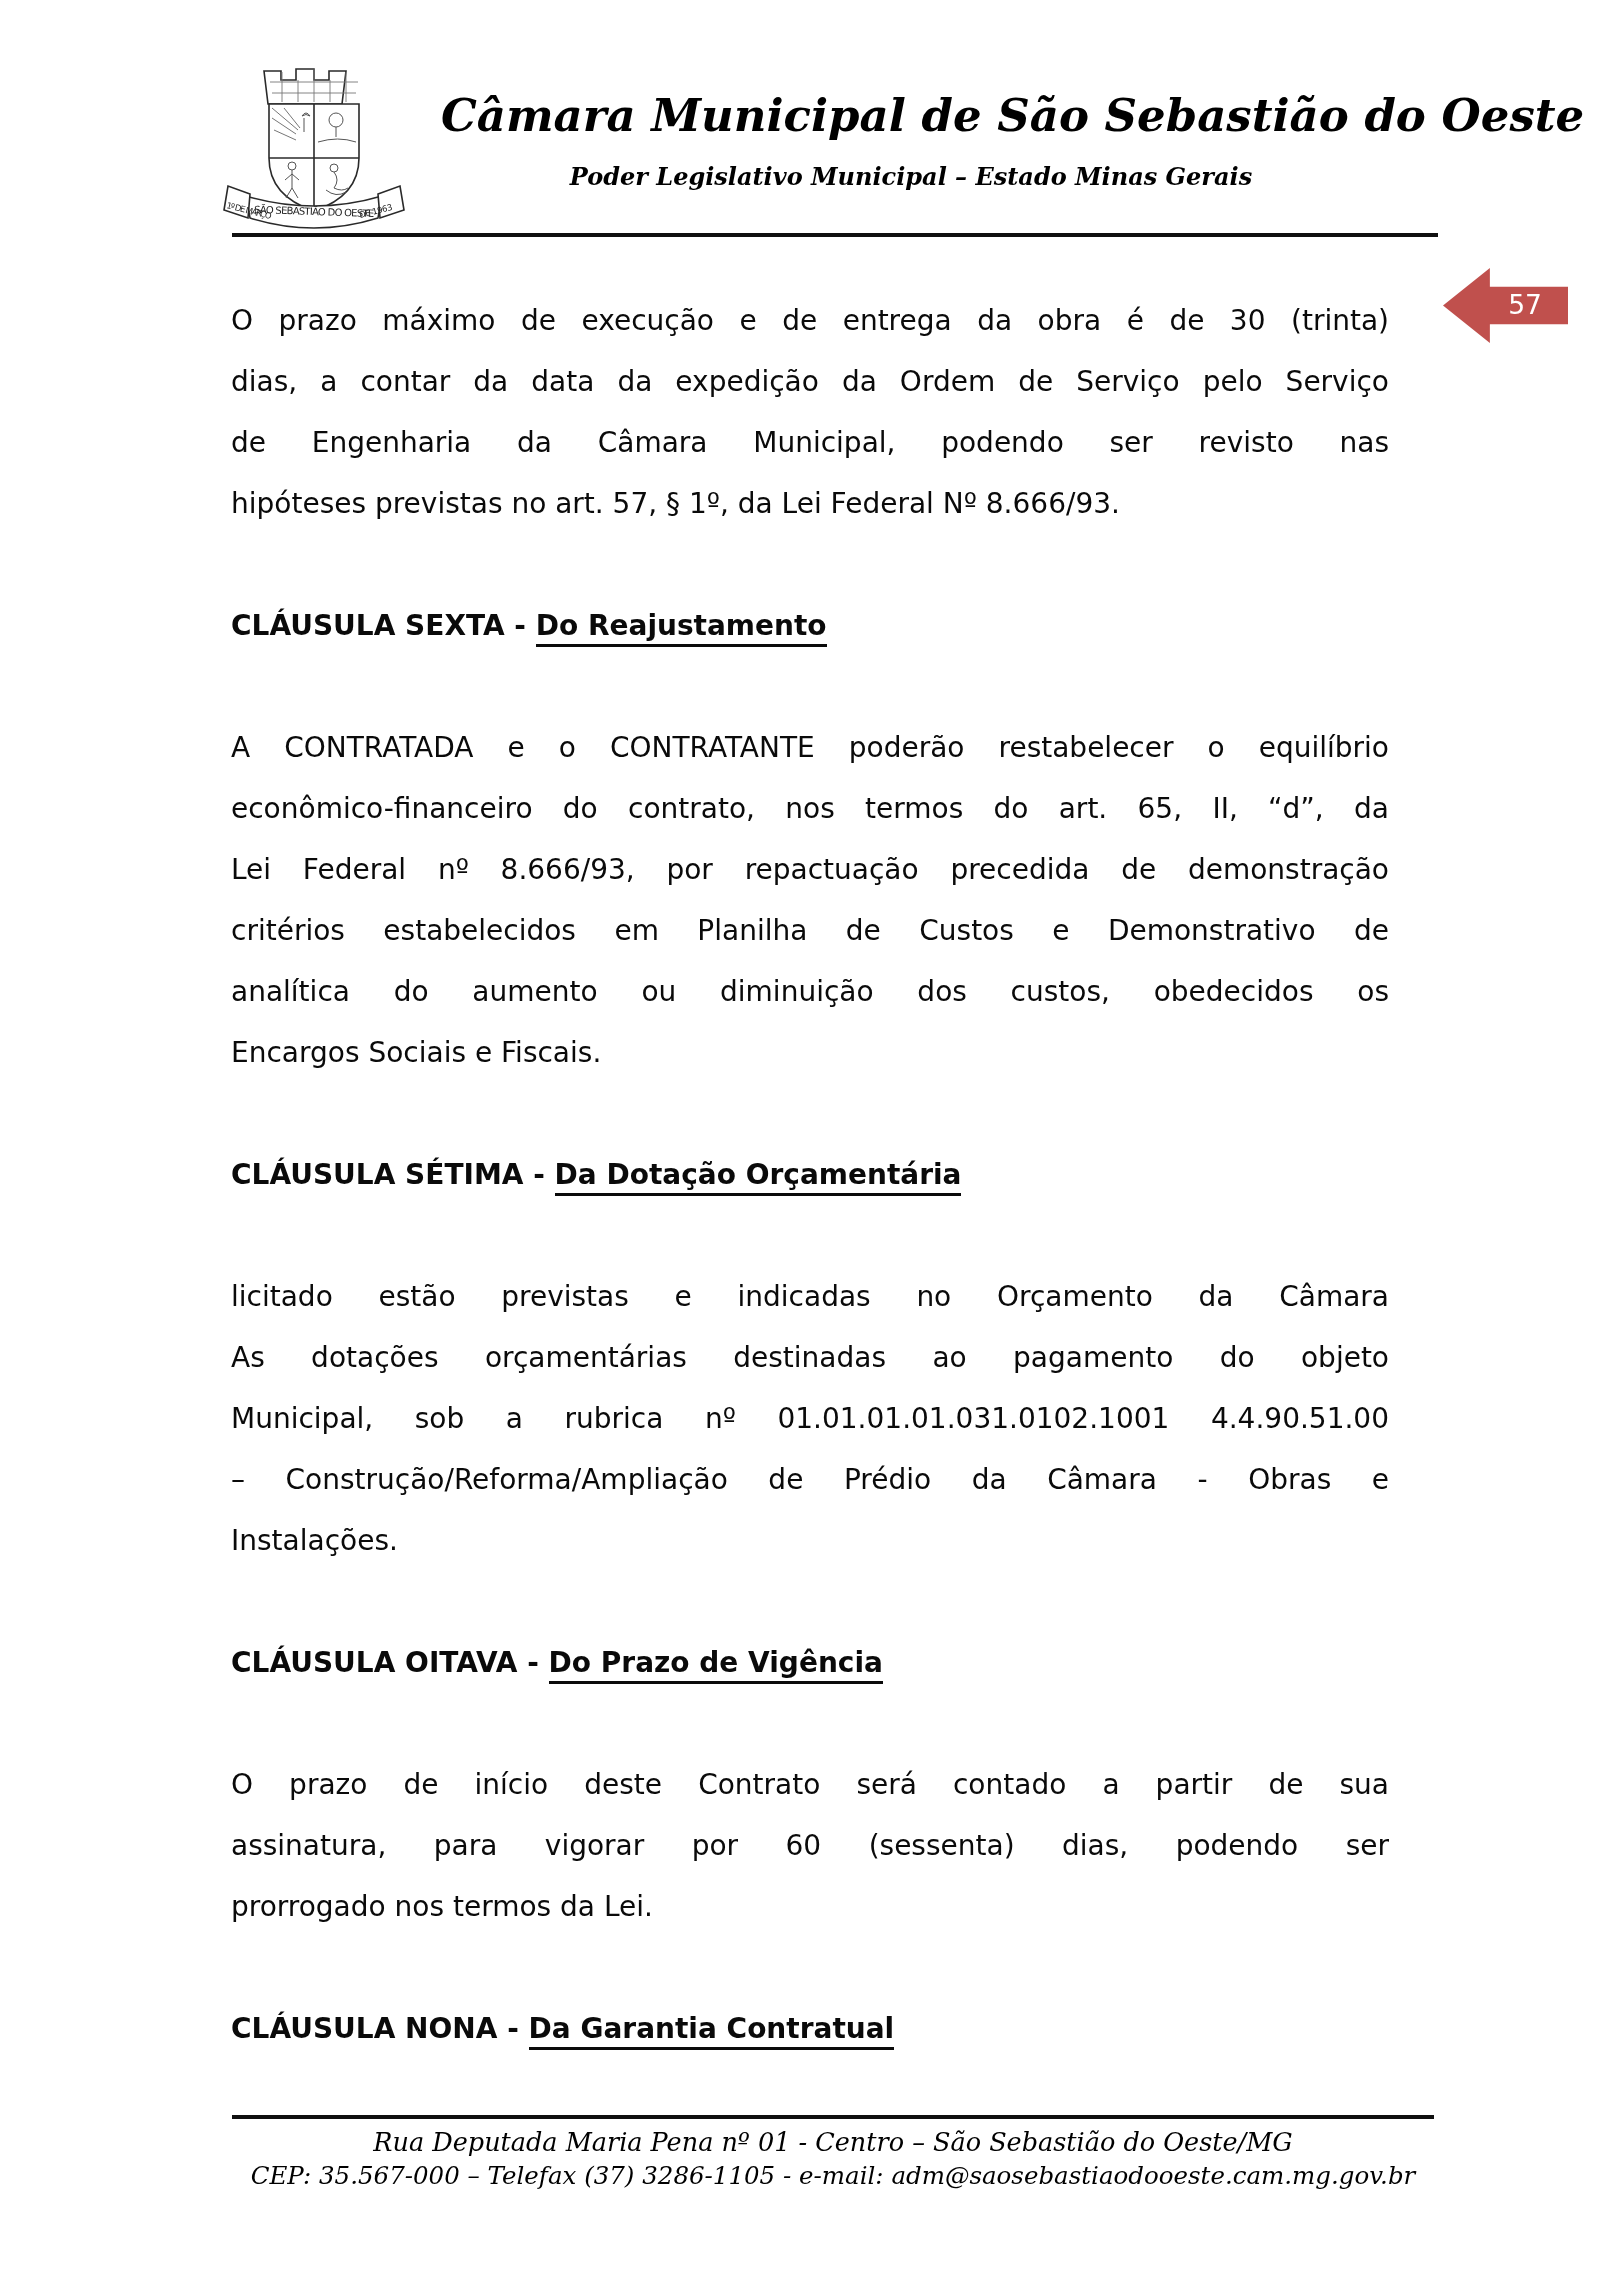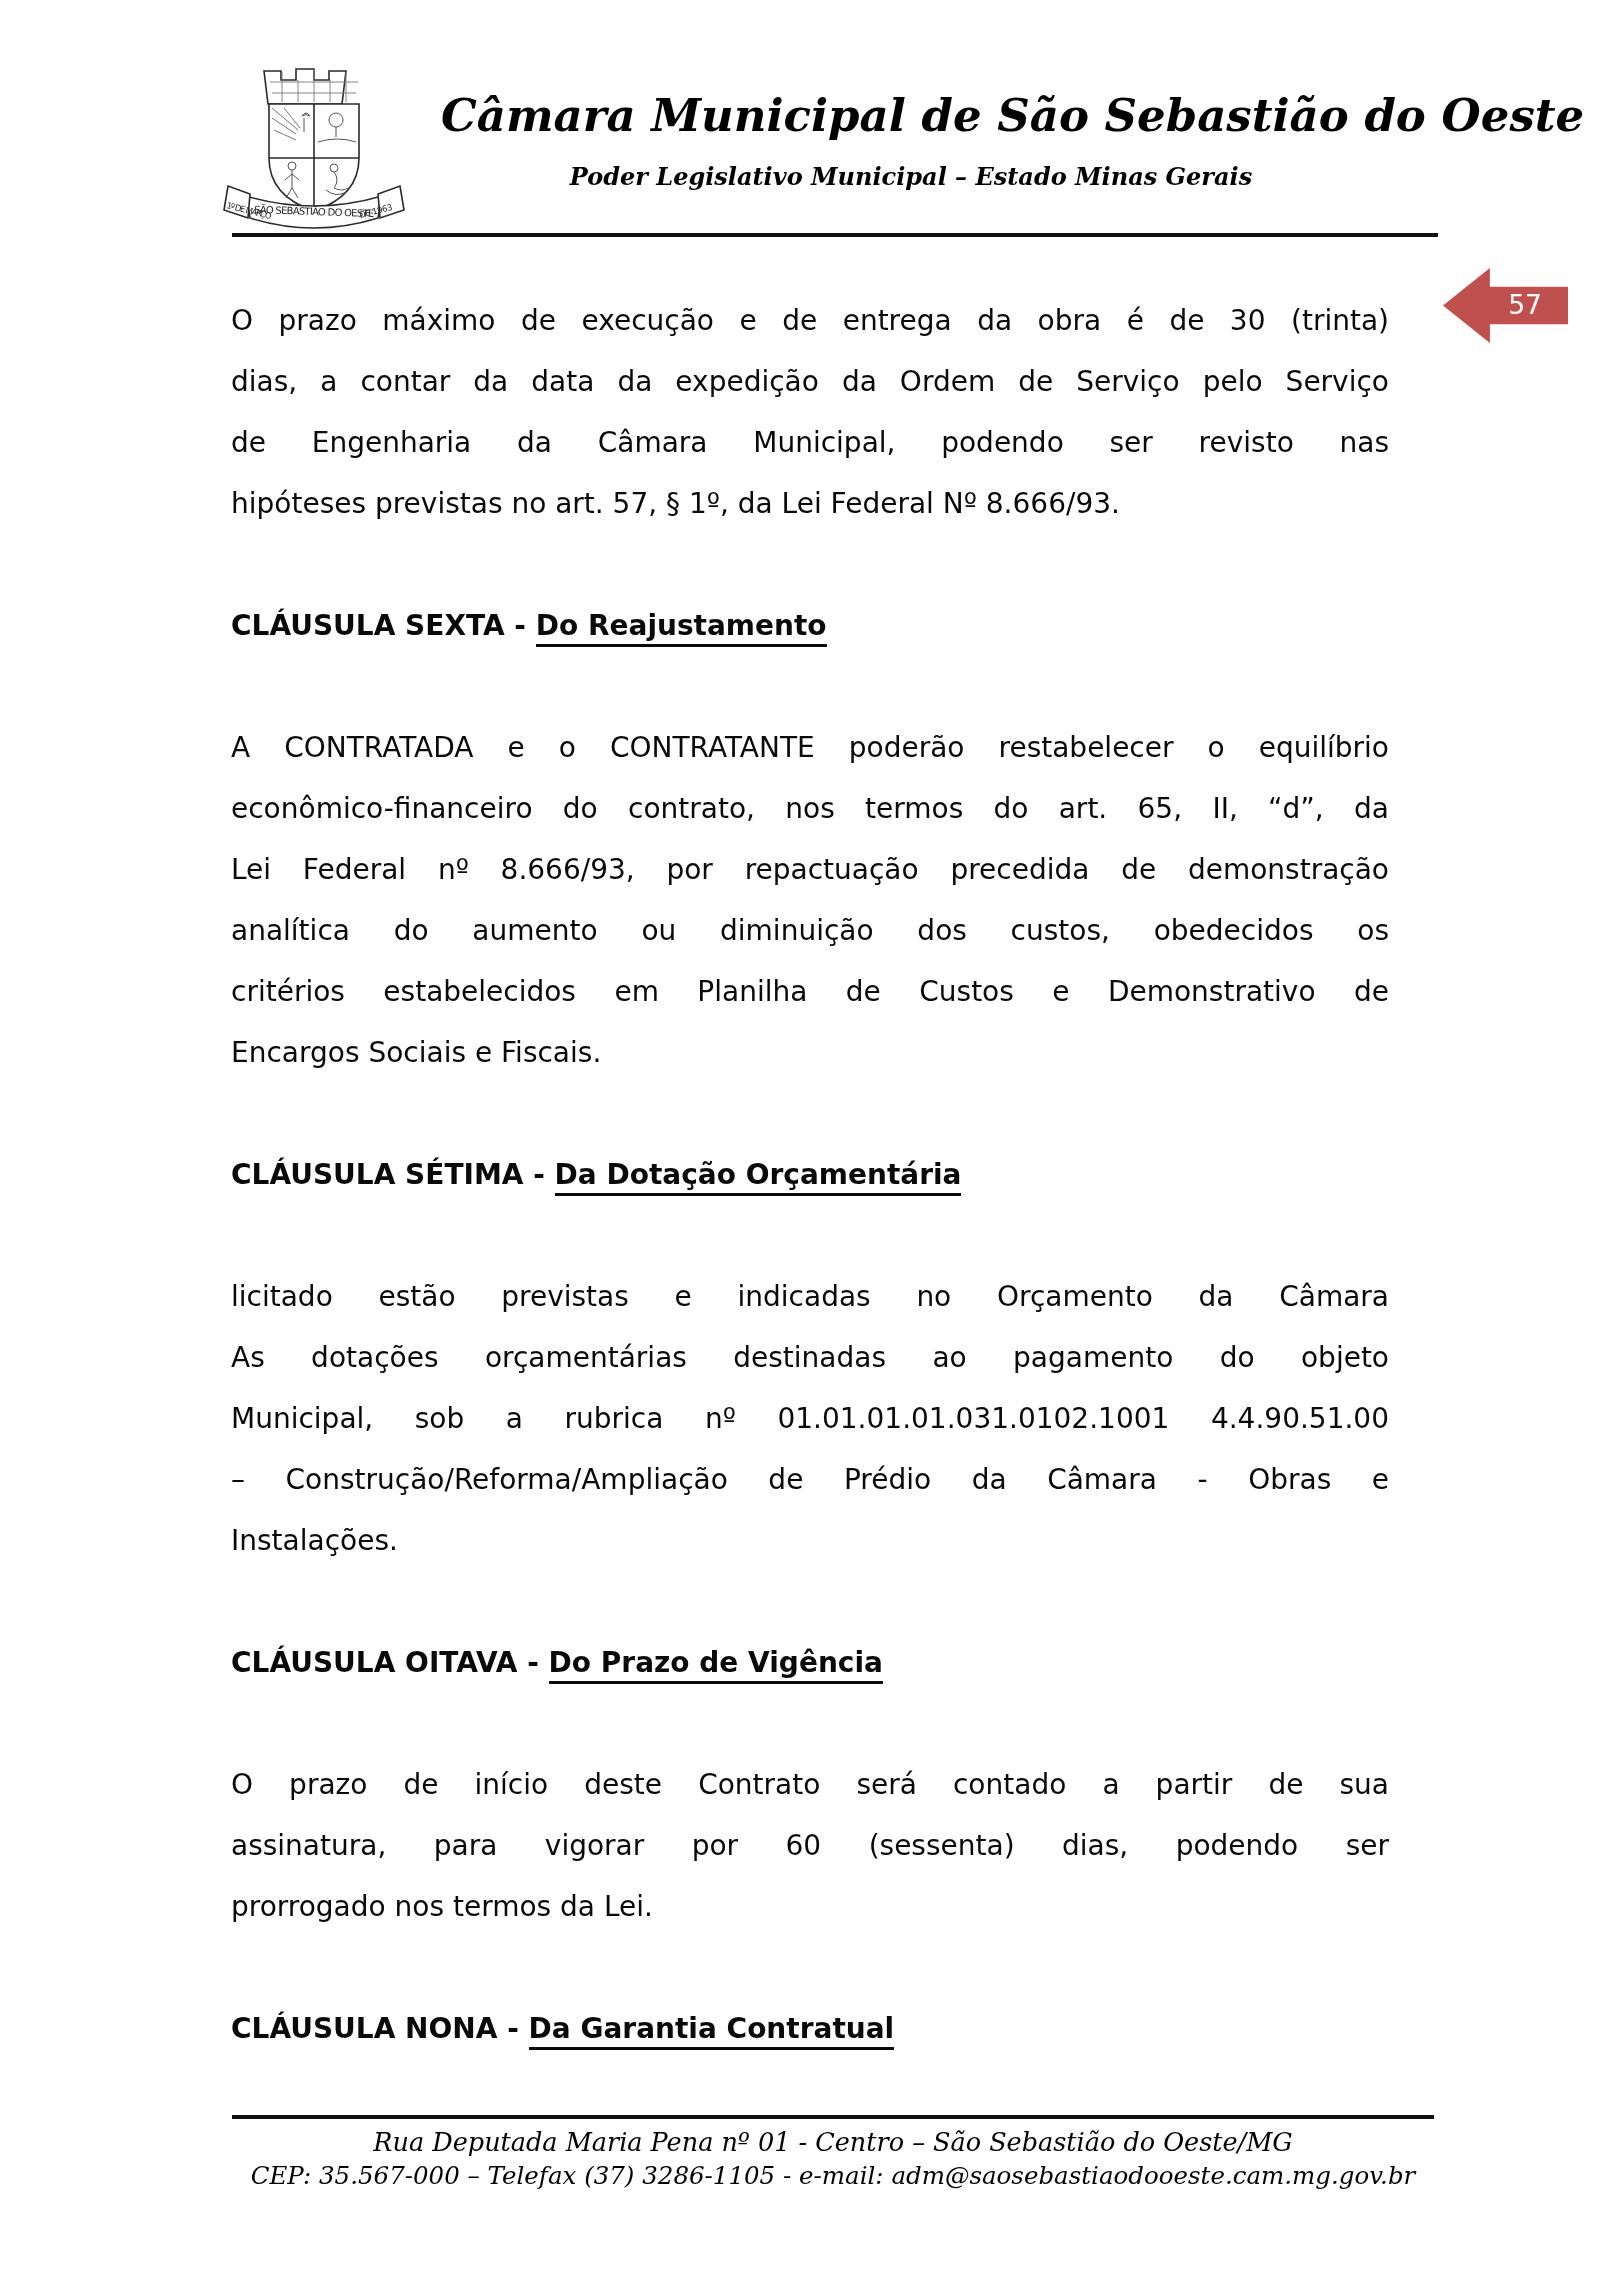--- a/index.html
+++ b/index.html
@@ -125,22 +125,22 @@
         <div class="line">O prazo máximo de execução e de entrega da obra é de 30 (trinta)</div>
         <div class="line">dias, a contar da data da expedição da Ordem de Serviço pelo Serviço</div>
         <div class="line">de Engenharia da Câmara Municipal, podendo ser revisto nas</div>
         <div class="line last">hipóteses previstas no art. 57, § 1º, da  Lei Federal Nº 8.666/93.</div>
       </div>
       <div class="heading"><span>CLÁUSULA SEXTA - </span><span class="u">Do Reajustamento</span></div>
       <div class="para">
         <div class="line">A CONTRATADA e o CONTRATANTE poderão restabelecer o equilíbrio</div>
         <div class="line">econômico-financeiro do contrato, nos termos do art. 65, II, “d”, da</div>
         <div class="line">Lei Federal nº 8.666/93, por repactuação precedida de demonstração</div>
+        <div class="line">critérios estabelecidos em Planilha de Custos e Demonstrativo de</div>
         <div class="line">analítica do aumento ou diminuição dos custos, obedecidos os</div>
-        <div class="line">critérios estabelecidos em Planilha de Custos e Demonstrativo de</div>
         <div class="line last">Encargos Sociais e Fiscais.</div>
       </div>
       <div class="heading"><span>CLÁUSULA SÉTIMA - </span><span class="u">Da Dotação Orçamentária</span></div>
       <div class="para">
         <div class="line">licitado estão previstas e indicadas no Orçamento da Câmara</div>
         <div class="line">As dotações orçamentárias destinadas ao pagamento do objeto</div>
         <div class="line">Municipal, sob a rubrica nº 01.01.01.01.031.0102.1001 4.4.90.51.00</div>
         <div class="line">– Construção/Reforma/Ampliação de Prédio da Câmara - Obras e</div>
         <div class="line last">Instalações.</div>
       </div>

